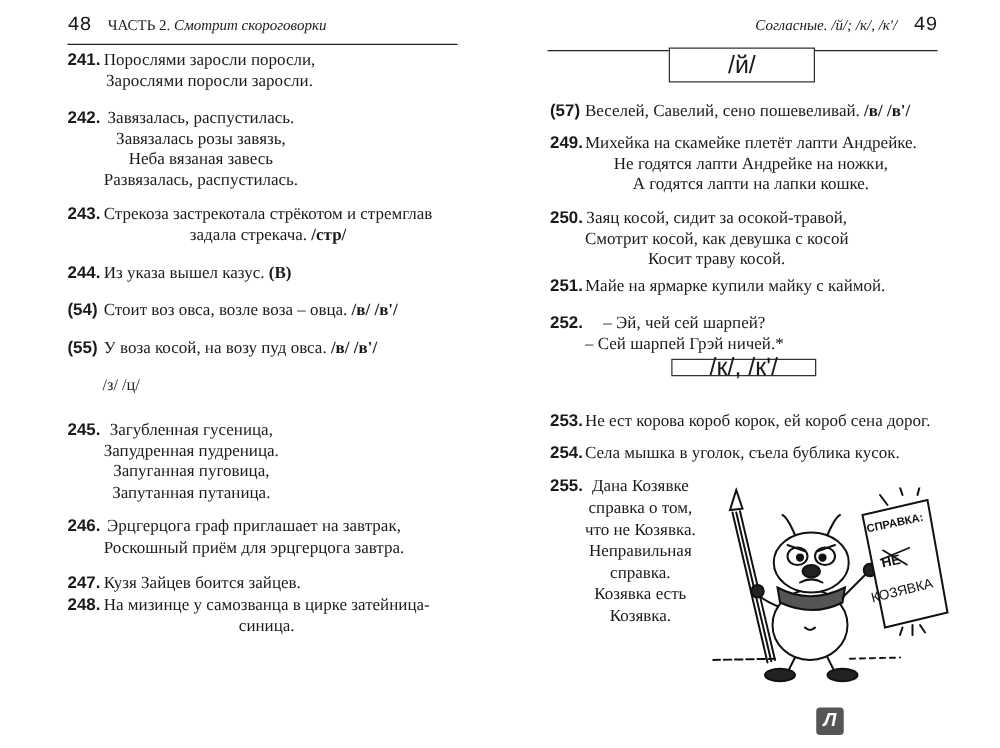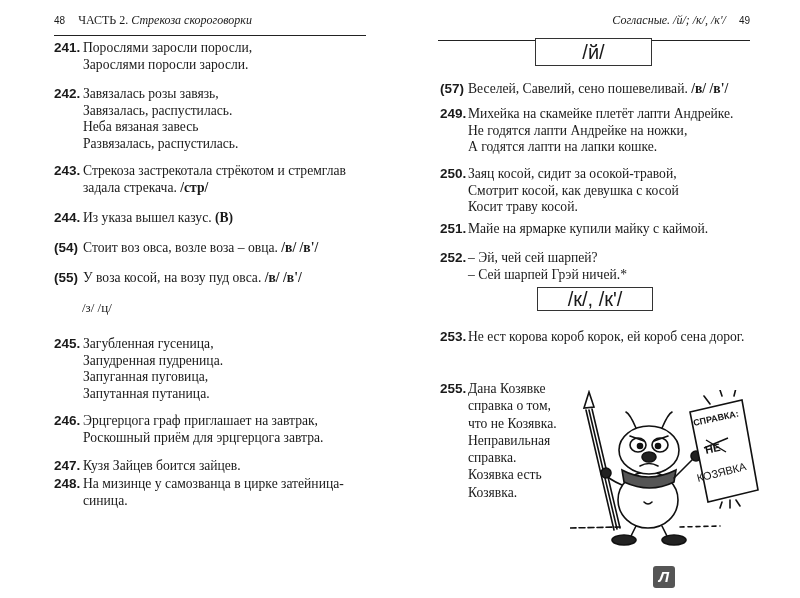--- a/index.html
+++ b/index.html
@@ -9,31 +9,31 @@
   .page { position: absolute; top: 0; height: 598px; }
   .page-left { left: 0; width: 400px; }
   .page-right { left: 400px; width: 400px; }
 
   .running-head {
     position: absolute; top: 12px; height: 16px;
     font-size: 12px; line-height: 16px; white-space: nowrap;
   }
   .page-left .running-head { left: 54px; width: 312px; border-bottom: 1px solid #222; padding-bottom: 14px; height: 24px; }
   .page-right .running-head { left: 38px; width: 312px; border-bottom: 1px solid #222; padding-bottom: 28px; height: 24px; text-align: right; }
-  .folio { font-family: Liberation Sans, sans-serif; font-size: 10px; }
+  .folio { font-family: Liberation Mono, monospace; font-size: 16px; }
   .part-label { margin-left: 10px; text-align: right; }
   .italic { font-style: italic; }
   .page-right .folio { margin-left: 10px; }
 
   .entry { position: absolute; font-size: 13.6px; line-height: 16.5px; }
   .num {
     position: absolute; left: 0; top: 0;
     font-family: "Liberation Sans", sans-serif; font-weight: bold; font-size: 13.5px;
   }
-  .text { white-space: pre; }
+  .text { white-space: pre; text-align: center; }
   .mark { font-weight: bold; }
 
   .page-left .entry { left: 54px; }
   .page-left .entry .text { position: relative; left: 29px; }
   .page-right .entry { left: 40px; }
   .page-right .entry .text { position: relative; left: 28px; }
 
   .section-label { position: absolute; font-size: 13px; }
   .sound-box {
     position: absolute; border: 1px solid #333; background: #fff;
@@ -50,33 +50,33 @@
     font-size: 15px; line-height: 22px; text-align: center;
   }
 </style>
 </head>
 <body>
 
 <div class="page page-left">
   <div class="running-head">
     <span class="folio">48</span>
     <span class="part-label">ЧАСТЬ 2.</span>
-    <span class="italic">Стрекоза скороговорки</span>
+    <span class="italic">Смотрит скороговорки</span>
   </div>
 
   <div class="entry" style="top:40px">
     <span class="num">241.</span>
     <div class="text">Порослями заросли поросли,</div>
     <div class="text">Зарослями поросли заросли.</div>
   </div>
 
   <div class="entry" style="top:86px">
     <span class="num">242.</span>
+    <div class="text">Завязалась, распустилась.</div>
     <div class="text">Завязалась розы завязь,</div>
-    <div class="text">Завязалась, распустилась.</div>
     <div class="text">Неба вязаная завесь</div>
     <div class="text">Развязалась, распустилась.</div>
   </div>
 
   <div class="entry" style="top:163px">
     <span class="num">243.</span>
     <div class="text">Стрекоза застрекотала стрёкотом и стремглав</div>
     <div class="text"><span>задала стрекача.</span> <span class="mark">/стр/</span></div>
   </div>
 
@@ -154,27 +154,31 @@
     <span class="num">251.</span>
     <div class="text">Майе на ярмарке купили майку с каймой.</div>
   </div>
 
   <div class="entry" style="top:250px">
     <span class="num">252.</span>
     <div class="text">– Эй, чей сей шарпей?</div>
     <div class="text">– Сей шарпей Грэй ничей.*</div>
   </div>
 
-  <div class="sound-box" style="left:137px; top:287px; width:116px; height:24px">/к/, /к'/</div>
+  <div class="sound-box" style="left:137px; top:287px; width:116px; height:14px">/к/, /к'/</div>
 
   <div class="entry" style="top:329px">
     <span class="num">253.</span>
     <div class="text">Не ест корова короб корок, ей короб сена дорог.</div>
   </div>
 
+  <div class="entry" style="top:354px">
+    <span class="num">254.</span>
+    <div class="text">Села мышка в уголок, съела бублика кусок.</div>
+  </div>
 
   <div class="entry" style="top:380px; line-height:17.3px">
     <span class="num">255.</span>
     <div class="text">Дана Козявке</div>
     <div class="text">справка о том,</div>
     <div class="text">что не Козявка.</div>
     <div class="text">Неправильная</div>
     <div class="text">справка.</div>
     <div class="text">Козявка есть</div>
     <div class="text">Козявка.</div>

